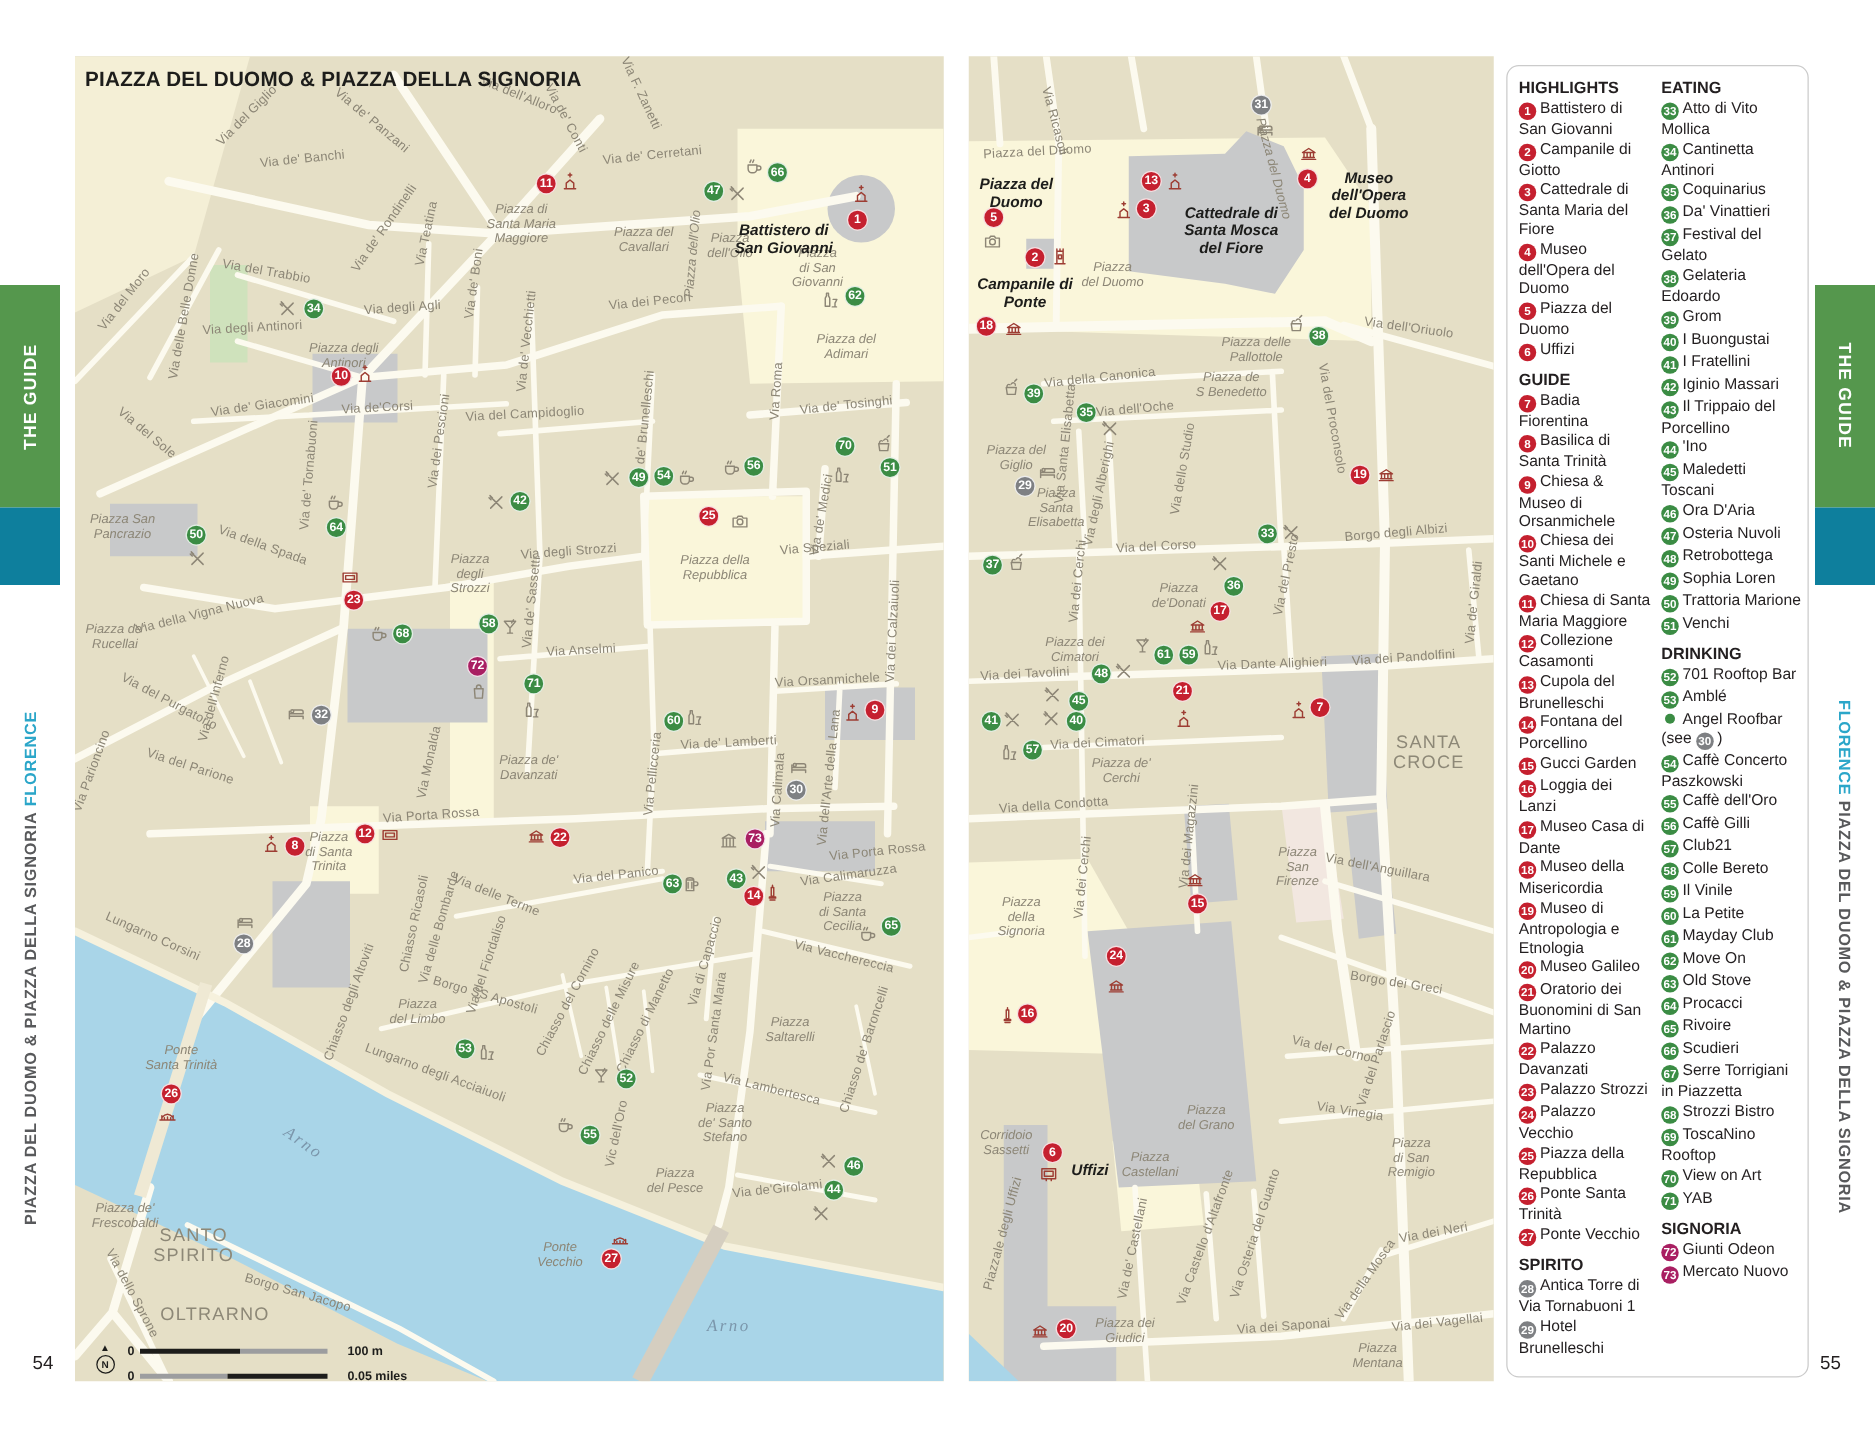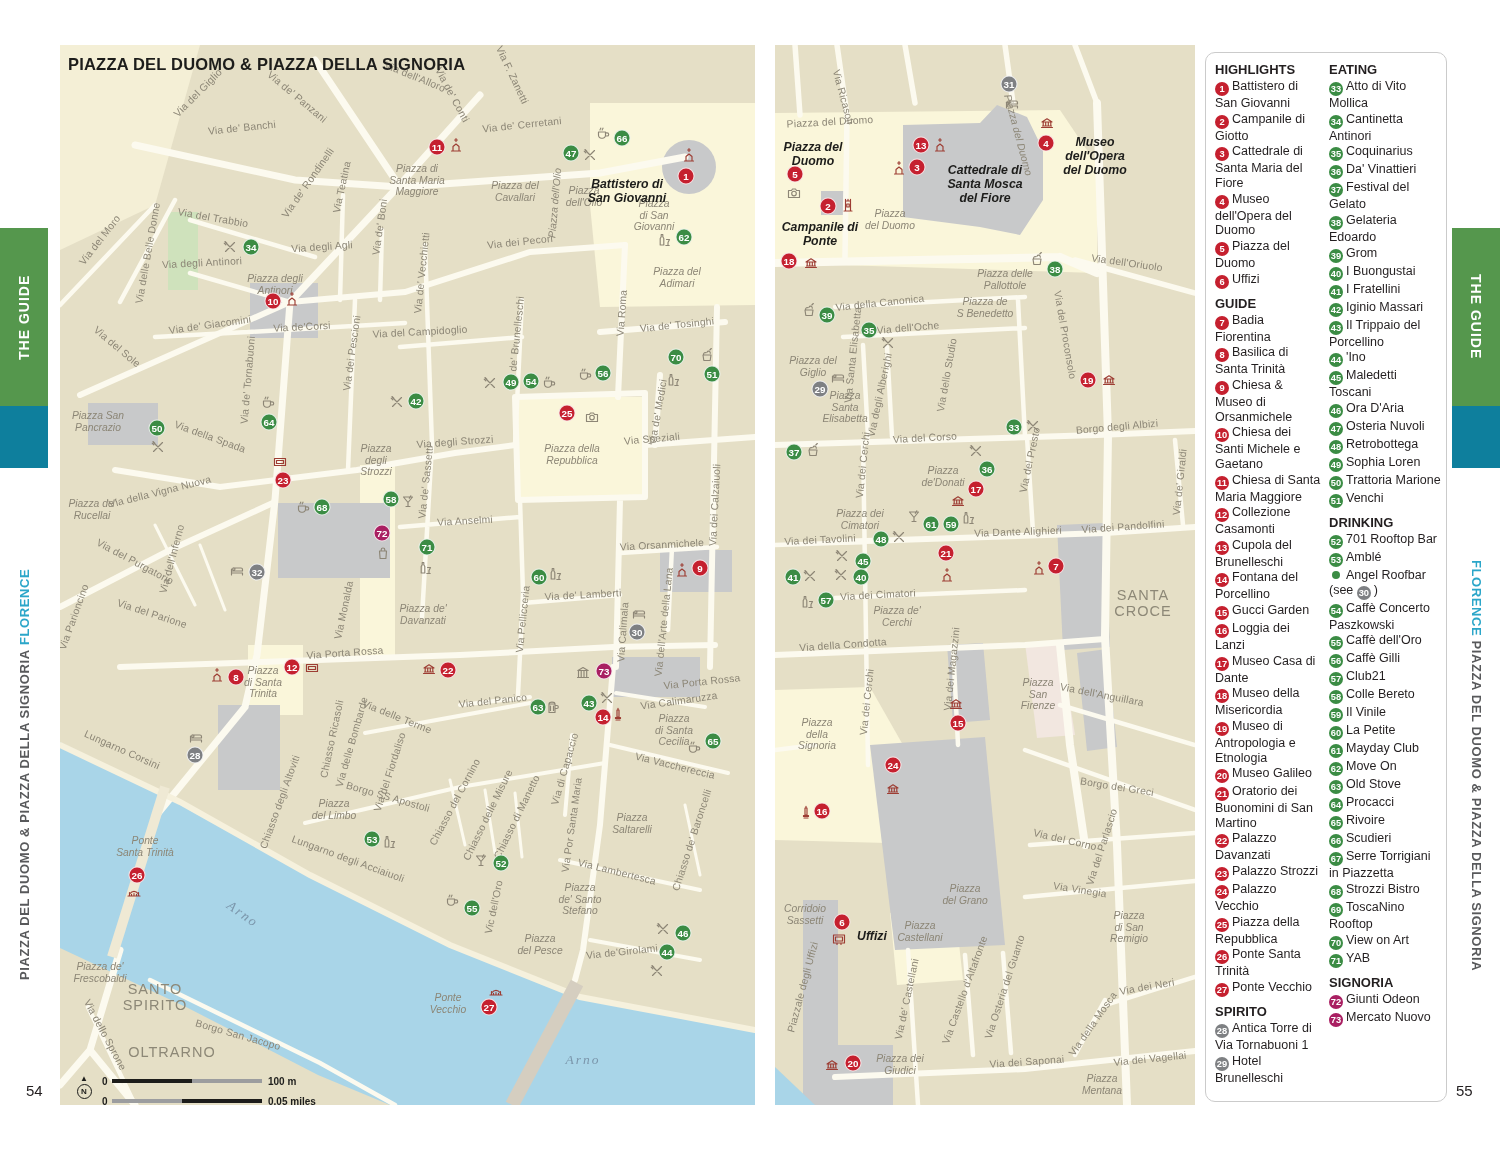--- a/index.html
+++ b/index.html
@@ -38,21 +38,21 @@
   
   .scalebox{position:absolute;left:16px;top:1016px;z-index:25;color:#1d1d1b;font-size:10px;font-weight:bold;}
   .compass{position:absolute;left:0;top:14px;width:16px;text-align:center;}
   .compass-arrow{font-size:8px;line-height:8px;}
   .compass-circle{width:13px;height:13px;border:1.5px solid #1d1d1b;border-radius:50%;
                   font-size:8px;line-height:13px;margin:1px auto 0;}
   .srow{position:absolute;left:26px;display:flex;align-items:center;height:12px;}
   .srow .z{width:10px;}
   .seg{height:3.5px;display:inline-block;}
   .segb{background:#1d1d1b;width:80px;} .segg{background:#9c9d9f;width:70px;}
-  .slabel{margin-left:6px;white-space:nowrap;}
+  .slabel{margin-left:16px;white-space:nowrap;}
   
   .legend{position:absolute;left:1205px;top:52px;width:242px;height:1050px;background:#fff;
           border:1.5px solid #cbcbcb;border-radius:10px;box-sizing:border-box;
           padding:9px 5px 8px 9px;display:flex;gap:8px;color:#231f20;}
   .lcol{font-size:12.5px;line-height:1.17;}
   .lcol1{width:106px;} .lcol2{width:112px;}
   .lsec-title{font-weight:800;font-size:13px;margin:7px 0 2px;}
   .lsec:first-child .lsec-title{margin-top:0;}
   .li{margin-bottom:1px;}
   .badge{display:inline-block;width:14px;height:14px;border-radius:8px;color:#fff;font-size:9.3px;

